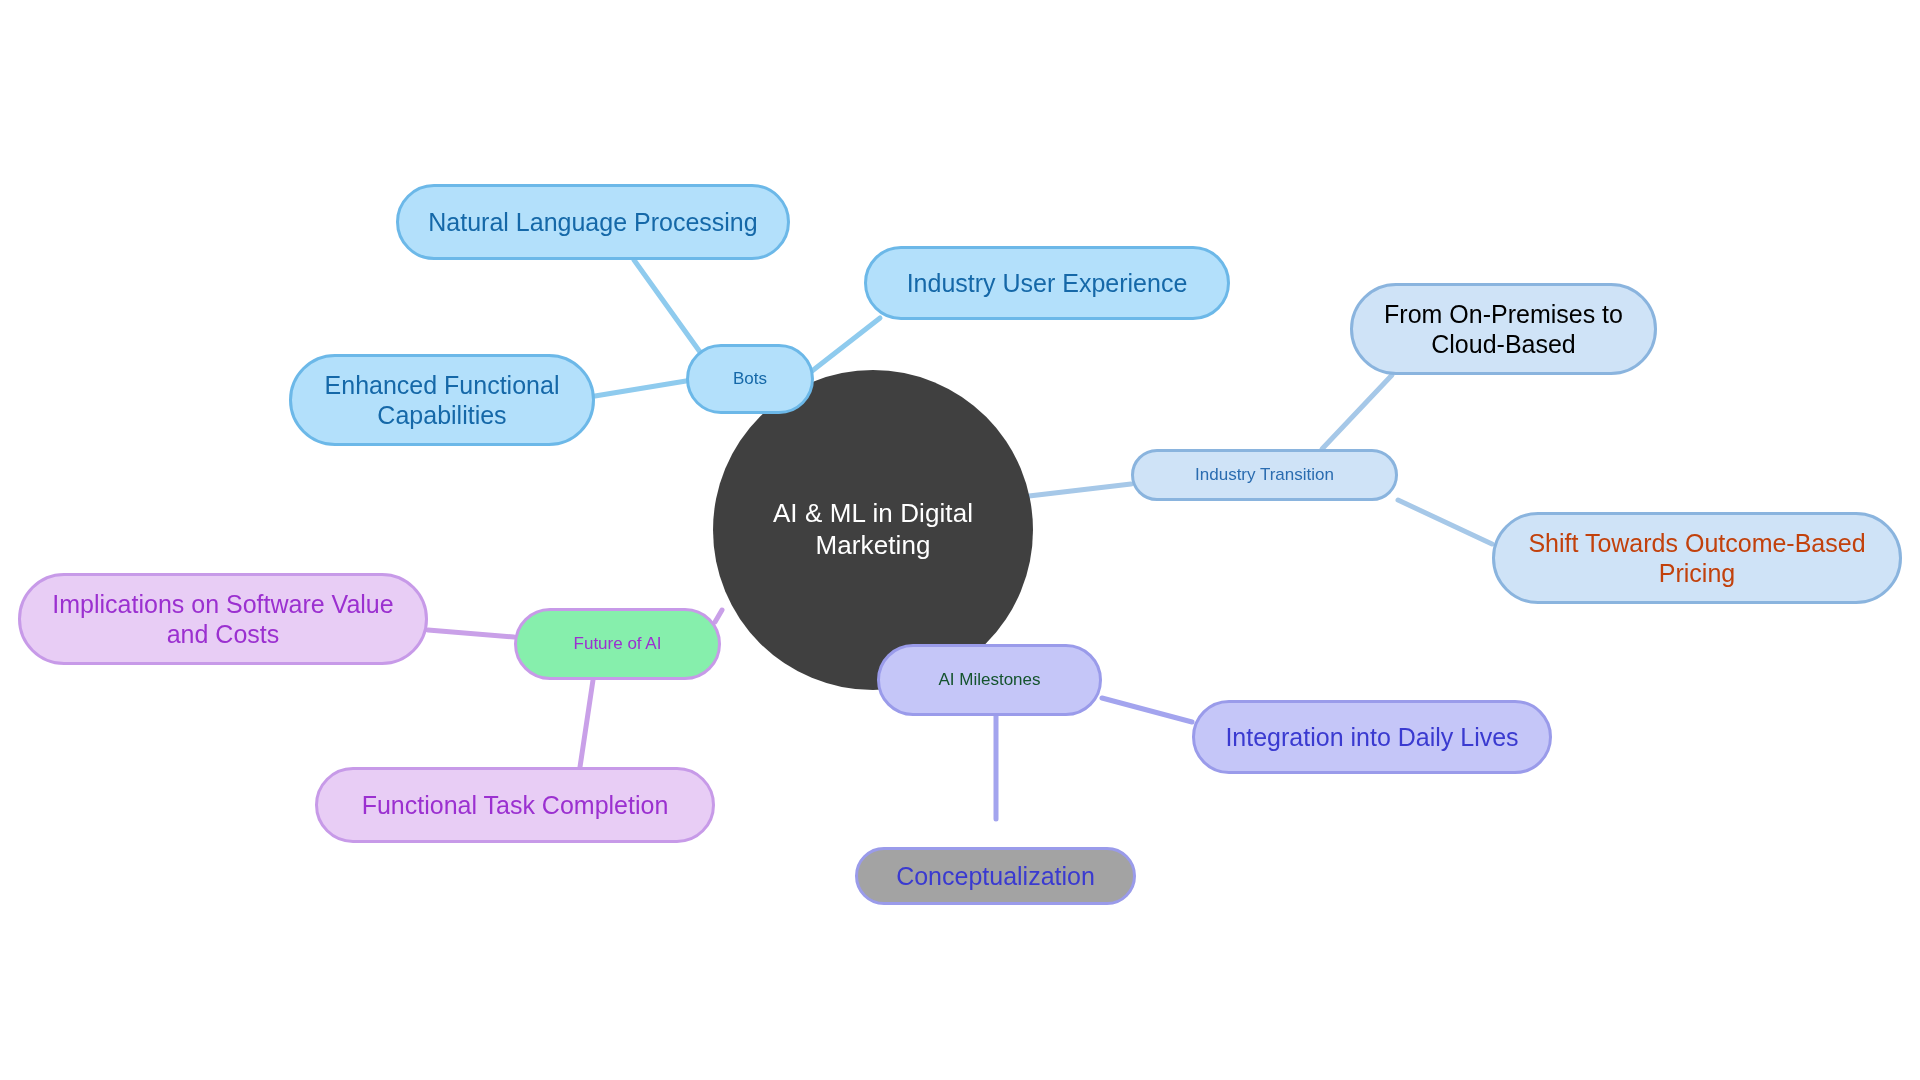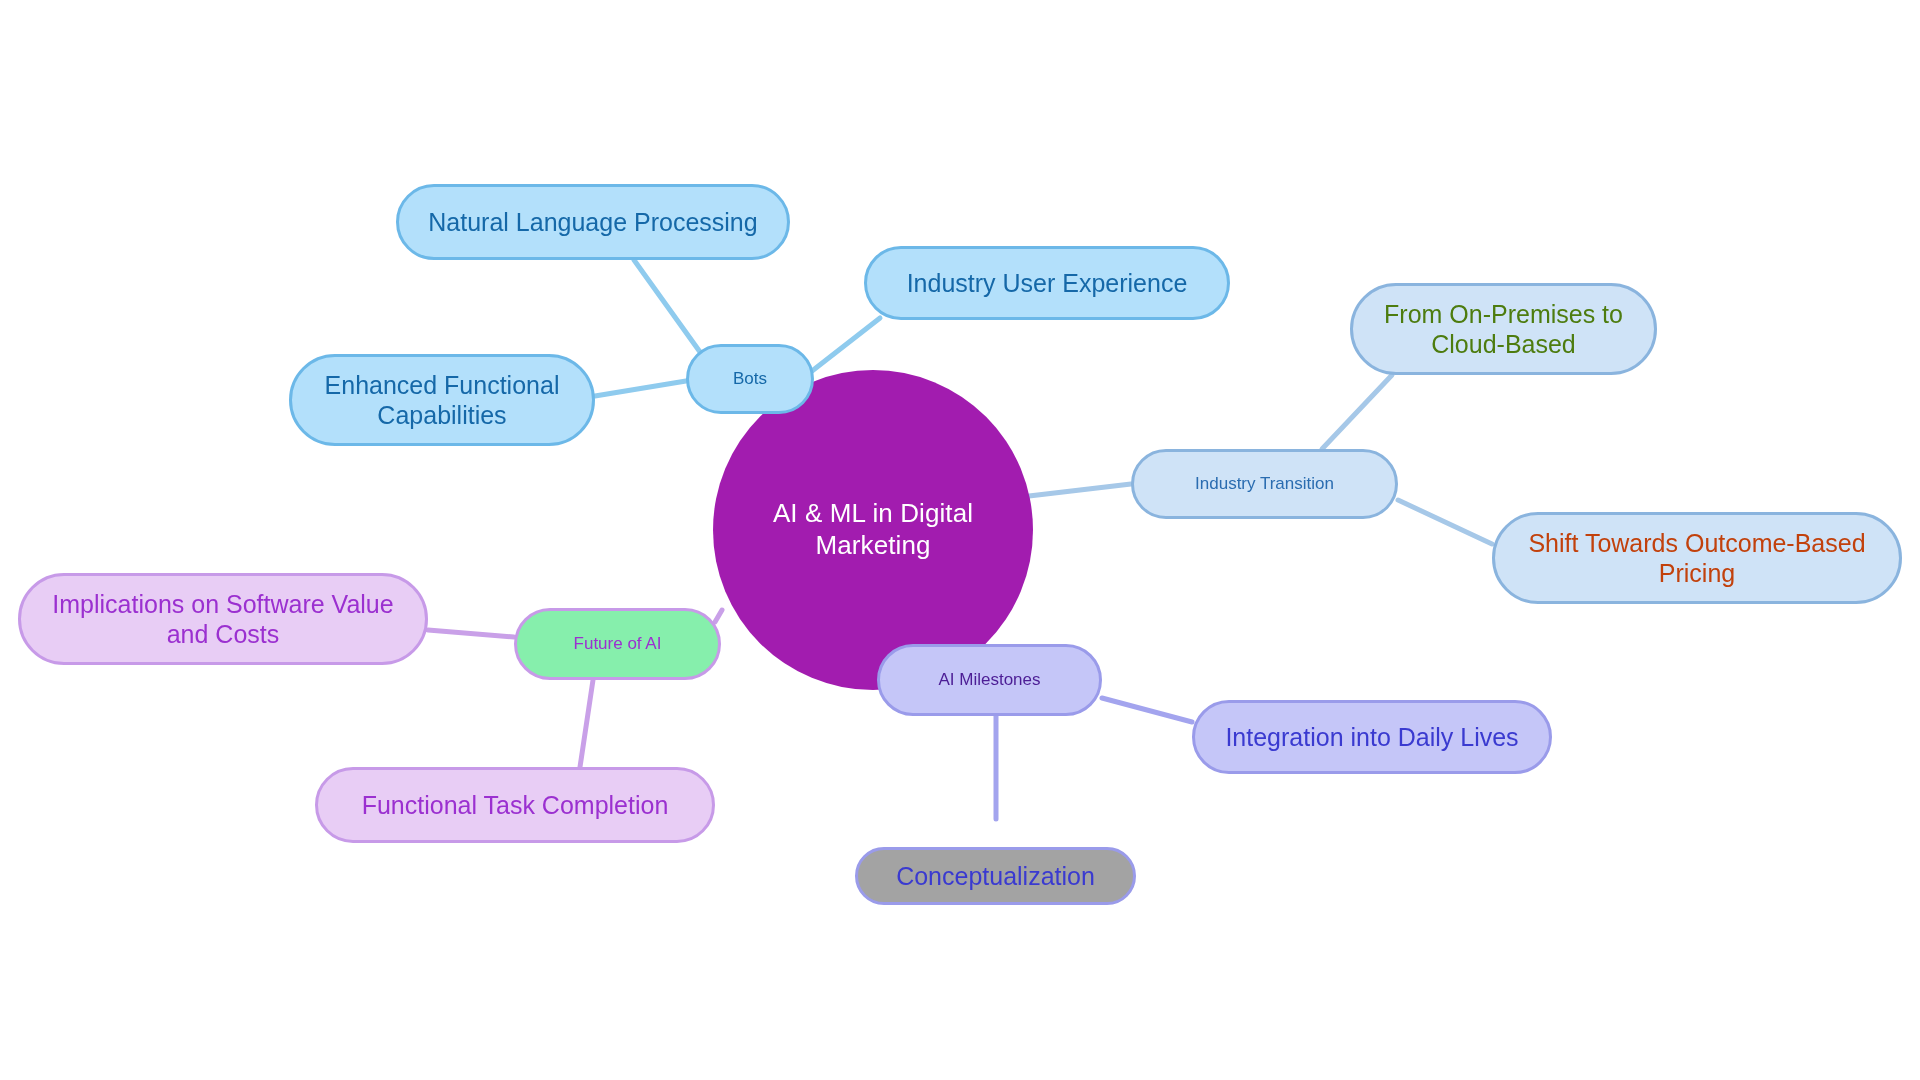--- a/index.html
+++ b/index.html
@@ -71,33 +71,33 @@
       <line x1="1398" y1="500" x2="1492" y2="544" stroke="#a6c8e8" stroke-width="5" stroke-linecap="round"></line>
       <line x1="898" y1="644" x2="940" y2="660" stroke="#a3a4ee" stroke-width="5" stroke-linecap="round"></line>
       <line x1="1102" y1="698" x2="1192" y2="722" stroke="#a3a4ee" stroke-width="5" stroke-linecap="round"></line>
       <line x1="996" y1="716" x2="996" y2="819" stroke="#a3a4ee" stroke-width="5" stroke-linecap="round"></line>
       <line x1="722" y1="610" x2="715" y2="622" stroke="#c9a0e8" stroke-width="5" stroke-linecap="round"></line>
       <line x1="514" y1="637" x2="428" y2="630" stroke="#c9a0e8" stroke-width="5" stroke-linecap="round"></line>
       <line x1="593" y1="680" x2="580" y2="767" stroke="#c9a0e8" stroke-width="5" stroke-linecap="round"></line>
     </svg>
 
   <div id="node-layer">
-      <div class="node root-node" style="left: 713px; top: 370px; width: 320px; height: 320px; background: #a21caf; color: rgb(255, 255, 255); text-align: center;">AI &amp; ML in Digital Marketing</div>
+      <div class="node root-node" style="left: 713px; top: 370px; width: 320px; height: 320px; background: #404040; color: rgb(255, 255, 255); text-align: center;">AI &amp; ML in Digital Marketing</div>
       <div class="node node-pill leaf-node" style="left: 396px; top: 184px; width: 394px; height: 76px; background: rgb(179, 224, 251); color: rgb(21, 104, 168); border-color: rgb(108, 184, 232); border-radius: 38px;">Natural Language Processing</div>
       <div class="node node-pill leaf-node" style="left: 289px; top: 354px; width: 306px; height: 92px; background: rgb(179, 224, 251); color: rgb(21, 104, 168); border-color: rgb(108, 184, 232); border-radius: 46px;">Enhanced Functional
 Capabilities</div>
       <div class="node node-pill leaf-node" style="left: 864px; top: 246px; width: 366px; height: 74px; background: rgb(179, 224, 251); color: rgb(21, 104, 168); border-color: rgb(108, 184, 232); border-radius: 37px;">Industry User Experience</div>
       <div class="node node-pill branch-node" style="left: 686px; top: 344px; width: 128px; height: 70px; background: rgb(179, 224, 251); color: rgb(21, 104, 168); border-color: rgb(108, 184, 232); border-radius: 35px;">Bots</div>
-      <div class="node node-pill leaf-node" style="left: 1350px; top: 283px; width: 307px; height: 92px; background: rgb(207, 227, 247); color: #4d7c0f; border-color: rgb(138, 180, 222); border-radius: 46px;">From On-Premises to
+      <div class="node node-pill leaf-node" style="left: 1350px; top: 283px; width: 307px; height: 92px; background: rgb(207, 227, 247); color: #000000; border-color: rgb(138, 180, 222); border-radius: 46px;">From On-Premises to
 Cloud-Based</div>
       <div class="node node-pill leaf-node" style="left: 1492px; top: 512px; width: 410px; height: 92px; background: rgb(207, 227, 247); color: #c2410c; border-color: rgb(138, 180, 222); border-radius: 46px;">Shift Towards Outcome-Based
 Pricing</div>
-      <div class="node node-pill branch-node" style="left: 1131px; top: 449px; width: 267px; height: 70px; background: rgb(207, 227, 247); color: rgb(42, 108, 176); border-color: rgb(138, 180, 222); border-radius: 35px;">Industry Transition</div>
+      <div class="node node-pill branch-node" style="left: 1131px; top: 449px; width: 267px; height: 52px; background: rgb(207, 227, 247); color: rgb(42, 108, 176); border-color: rgb(138, 180, 222); border-radius: 35px;">Industry Transition</div>
       <div class="node node-pill leaf-node" style="left: 1192px; top: 700px; width: 360px; height: 74px; background: rgb(197, 198, 248); color: rgb(58, 58, 208); border-color: rgb(154, 155, 234); border-radius: 37px;">Integration into Daily Lives</div>
       <div class="node node-pill leaf-node" style="left: 855px; top: 847px; width: 281px; height: 58px; background: #a3a3a3; color: rgb(58, 58, 208); border-color: rgb(154, 155, 234); border-radius: 37px;">Conceptualization</div>
-      <div class="node node-pill branch-node" style="left: 877px; top: 644px; width: 225px; height: 72px; background: rgb(197, 198, 248); color: #4c1d95; border-color: rgb(154, 155, 234); border-radius: 36px;">AI Milestones</div>
+      <div class="node node-pill branch-node" style="left: 877px; top: 644px; width: 225px; height: 72px; background: rgb(197, 198, 248); color: #14532d; border-color: rgb(154, 155, 234); border-radius: 36px;">AI Milestones</div>
       <div class="node node-pill leaf-node" style="left: 18px; top: 573px; width: 410px; height: 92px; background: rgb(232, 205, 245); color: rgb(155, 48, 208); border-color: rgb(199, 154, 232); border-radius: 46px;">Implications on Software Value
 and Costs</div>
       <div class="node node-pill leaf-node" style="left: 315px; top: 767px; width: 400px; height: 76px; background: rgb(232, 205, 245); color: rgb(155, 48, 208); border-color: rgb(199, 154, 232); border-radius: 38px;">Functional Task Completion</div>
       <div class="node node-pill branch-node" style="left: 514px; top: 608px; width: 207px; height: 72px; background: #86efac; color: rgb(155, 48, 208); border-color: rgb(199, 154, 232); border-radius: 36px;">Future of AI</div>
     </div>
 
 </div>
 
 </body></html>

